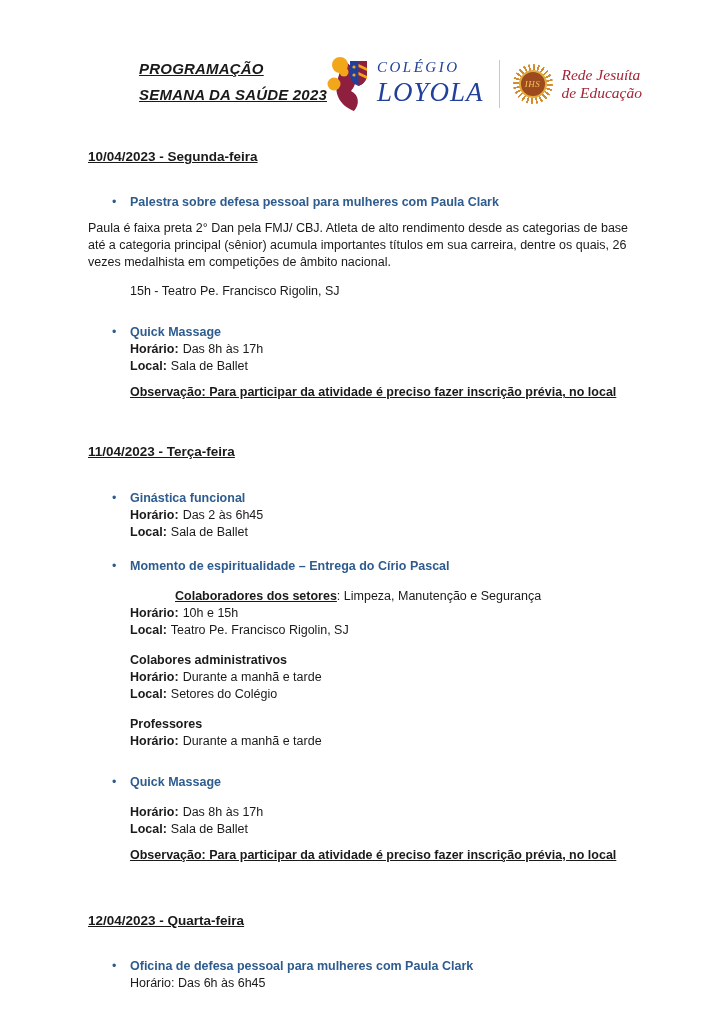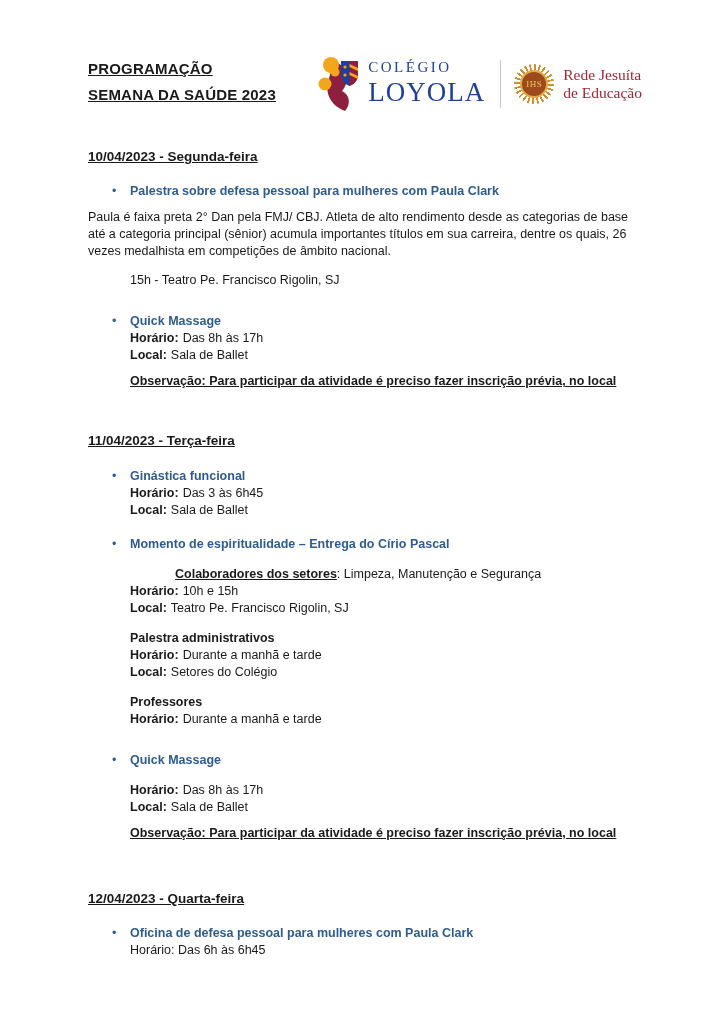--- a/index.html
+++ b/index.html
@@ -4,21 +4,21 @@
 <style>
   html, body { margin:0; padding:0; background:#ffffff; }
   body {
     width:724px; height:1024px; overflow:hidden;
     font-family:"Liberation Sans", sans-serif;
     color:#1a1a1a;
   }
   .doc { padding:56px 82px 0 88px; font-size:12.5px; line-height:1.36; }
 
   
-  .header-row { display:flex; justify-content:space-between; align-items:flex-start; }
+  .header-row { display:flex; justify-content:flex-end; align-items:flex-start;font-style:italic; }
   .doc-title div {
     font-size:15px; font-weight:700; text-decoration:underline; line-height:1.75;
     letter-spacing:0.2px;
   }
   .logo-row { display:flex; align-items:center; margin-top:0px; }
   .crest { width:42px; height:56px; flex:none; }
   .loyola-text { margin-left:8px; color:#21409A; font-family:"Liberation Serif", serif; }
   .college-small { font-size:15px; letter-spacing:2.5px; }
   .college-large { font-size:27px; letter-spacing:1px; margin-top:-3px; }
   .logo-divider { width:1px; height:48px; background:#c8c8c8; margin:0 13px 0 15px; flex:none; }
@@ -37,21 +37,21 @@
     margin-left:9px; color:#A32638; font-family:"Liberation Serif", serif;
     font-size:15.5px; line-height:1.18;
   }
 
   
   .sec-heading { font-weight:700; text-decoration:underline; font-size:13.5px; }
   .mt-s1 { margin-top:36px; }
   .mt-s2 { margin-top:42px; }
   .mt-s3 { margin-top:48px; }
 
-  .bullet { display:flex; margin-top:17px; padding-left:24px; }
+  .bullet { display:flex; margin-top:28px; padding-left:24px; }
   .bullet-dot { width:18px; flex:none; color:#2E5C8F; }
   .bullet-dot::before { content:"\2022"; }
   .bullet-title { color:#2E5C8F; font-weight:700; }
 
   .para { margin-top:9px; width:556px; }
   .time-loc { margin-left:42px; margin-top:12px; }
   .details { margin-left:42px; }
   .details-gap { margin-top:13px; }
   .label { font-weight:700; margin-right:4px; }
   .g-head-u { font-weight:700; text-decoration:underline;margin-left:45px; }
@@ -123,21 +123,21 @@
   <div class="obs-line">Observação: Para participar da atividade é preciso fazer inscrição prévia, no local</div>
 
   <div class="sec-heading mt-s2">11/04/2023 - Terça-feira</div>
 
   <div class="bullet">
     <span class="bullet-dot"></span>
     <span class="bullet-title">Ginástica funcional</span>
   </div>
   <div class="details">
     <div class="detail-line">
-      <span class="label">Horário:</span><span>Das 3 às 6h45</span>
+      <span class="label">Horário:</span><span>Das 2 às 6h45</span>
     </div>
     <div class="detail-line">
       <span class="label">Local:</span><span>Sala de Ballet</span>
     </div>
   </div>
 
   <div class="bullet mt-sp">
     <span class="bullet-dot"></span>
     <span class="bullet-title">Momento de espiritualidade – Entrega do Círio Pascal</span>
   </div>
@@ -149,21 +149,21 @@
     <div class="detail-line">
       <span class="label">Horário:</span><span>10h e 15h</span>
     </div>
     <div class="detail-line">
       <span class="label">Local:</span><span>Teatro Pe. Francisco Rigolin, SJ</span>
     </div>
   </div>
 
   <div class="group">
     <div class="detail-line">
-      <span class="g-head">Palestra administrativos</span>
+      <span class="g-head">Colabores administrativos</span>
     </div>
     <div class="detail-line">
       <span class="label">Horário:</span><span>Durante a manhã e tarde</span>
     </div>
     <div class="detail-line">
       <span class="label">Local:</span><span>Setores do Colégio</span>
     </div>
   </div>
 
   <div class="group">

